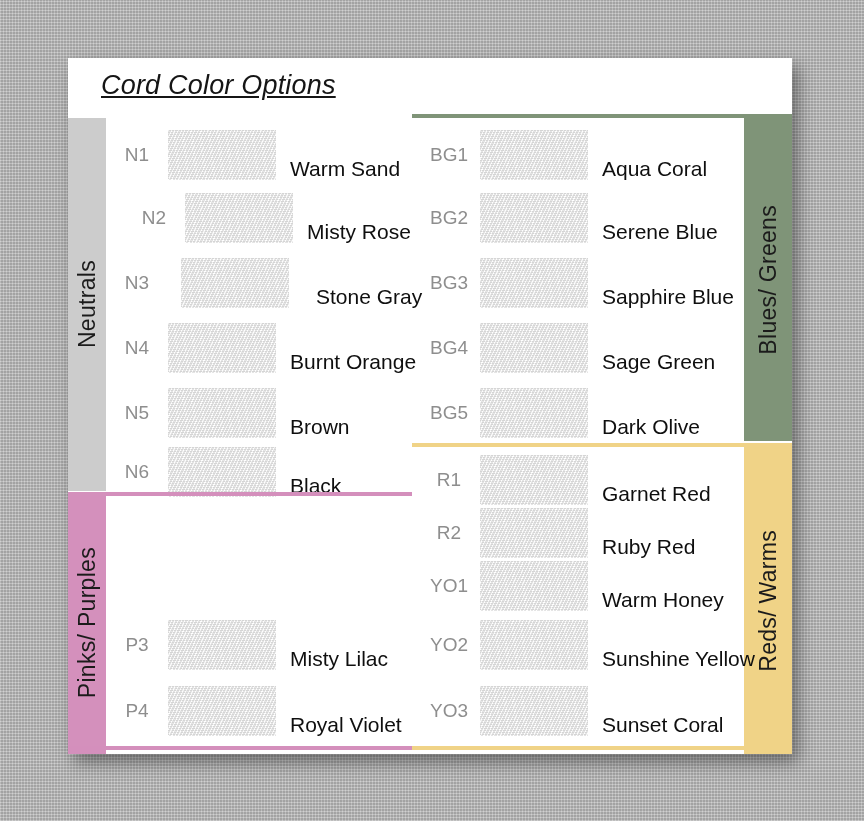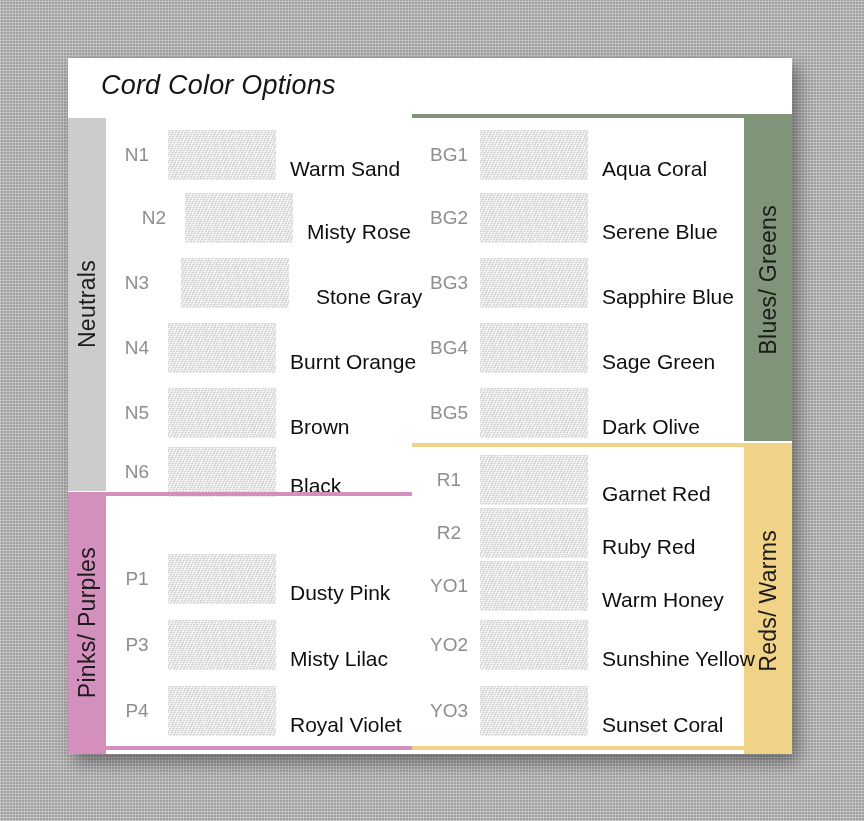--- a/index.html
+++ b/index.html
@@ -38,20 +38,21 @@
   }
   #title-text {
     position: absolute;
     left: 33px;
     top: 12px;
     font-size: 27px;
     font-style: italic;
     color: #151515;
     letter-spacing: 0.2px;
     white-space: nowrap;
+    text-decoration: underline;
   }
 
   
   .banner {
     position: absolute;
     display: flex;
     align-items: center;
     justify-content: center;
   }
   .banner-label {
@@ -145,25 +146,20 @@
     <span class="code">N6</span>
     <span class="swatch"><span class="swatch-inner" style="background-color: rgb(18, 18, 18);"></span></span>
     <span class="cname">Black</span>
   </div>
 
   <div class="divider" style="left:38px; top:434px; width:306px; background:#D48FBC;"></div>
   <div class="banner" style="left:0px; top:434px; width:38px; height:262px; background:#D490BC;">
     <span class="banner-label">Pinks/ Purples</span>
   </div>
 
-  <div class="row" style="left:38px; top:490px;">
-    <span class="code">P1</span>
-    <span class="swatch"><span class="swatch-inner" style="background-color: rgb(204, 127, 125);"></span></span>
-    <span class="cname">Dusty Pink</span>
-  </div>
   <div class="row" style="left:38px; top:556px;">
     <span class="code">P3</span>
     <span class="swatch"><span class="swatch-inner" style="background-color: rgb(172, 157, 219);"></span></span>
     <span class="cname">Misty Lilac</span>
   </div>
   <div class="row" style="left:38px; top:622px;">
     <span class="code">P4</span>
     <span class="swatch"><span class="swatch-inner" style="background-color: rgb(84, 21, 110);"></span></span>
     <span class="cname">Royal Violet</span>
   </div>

